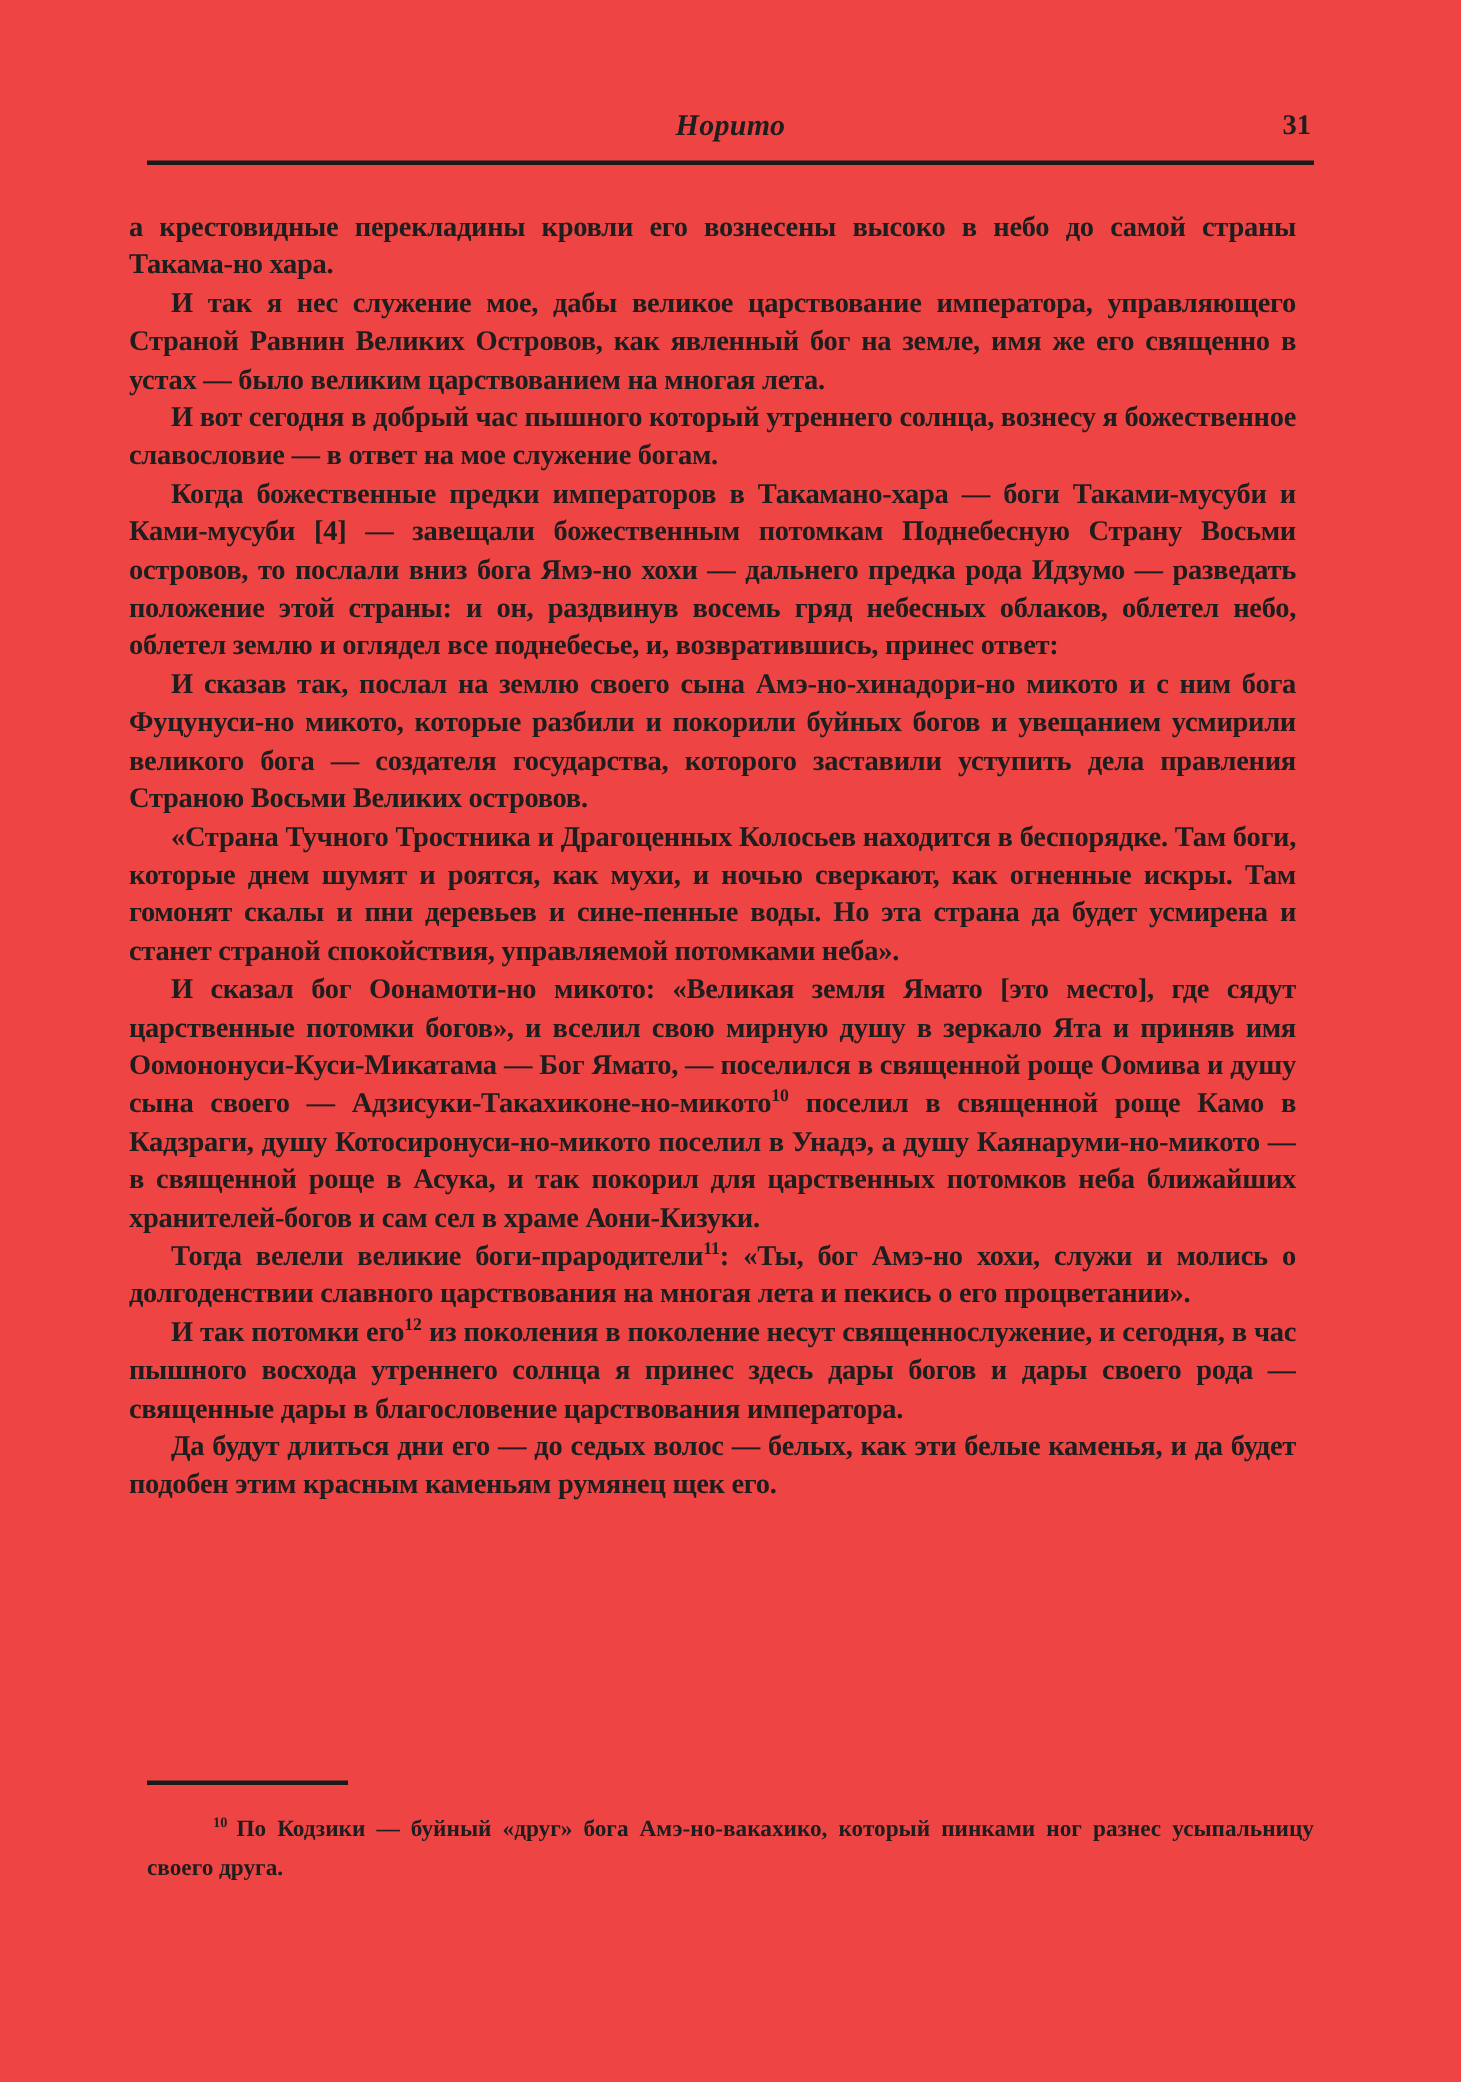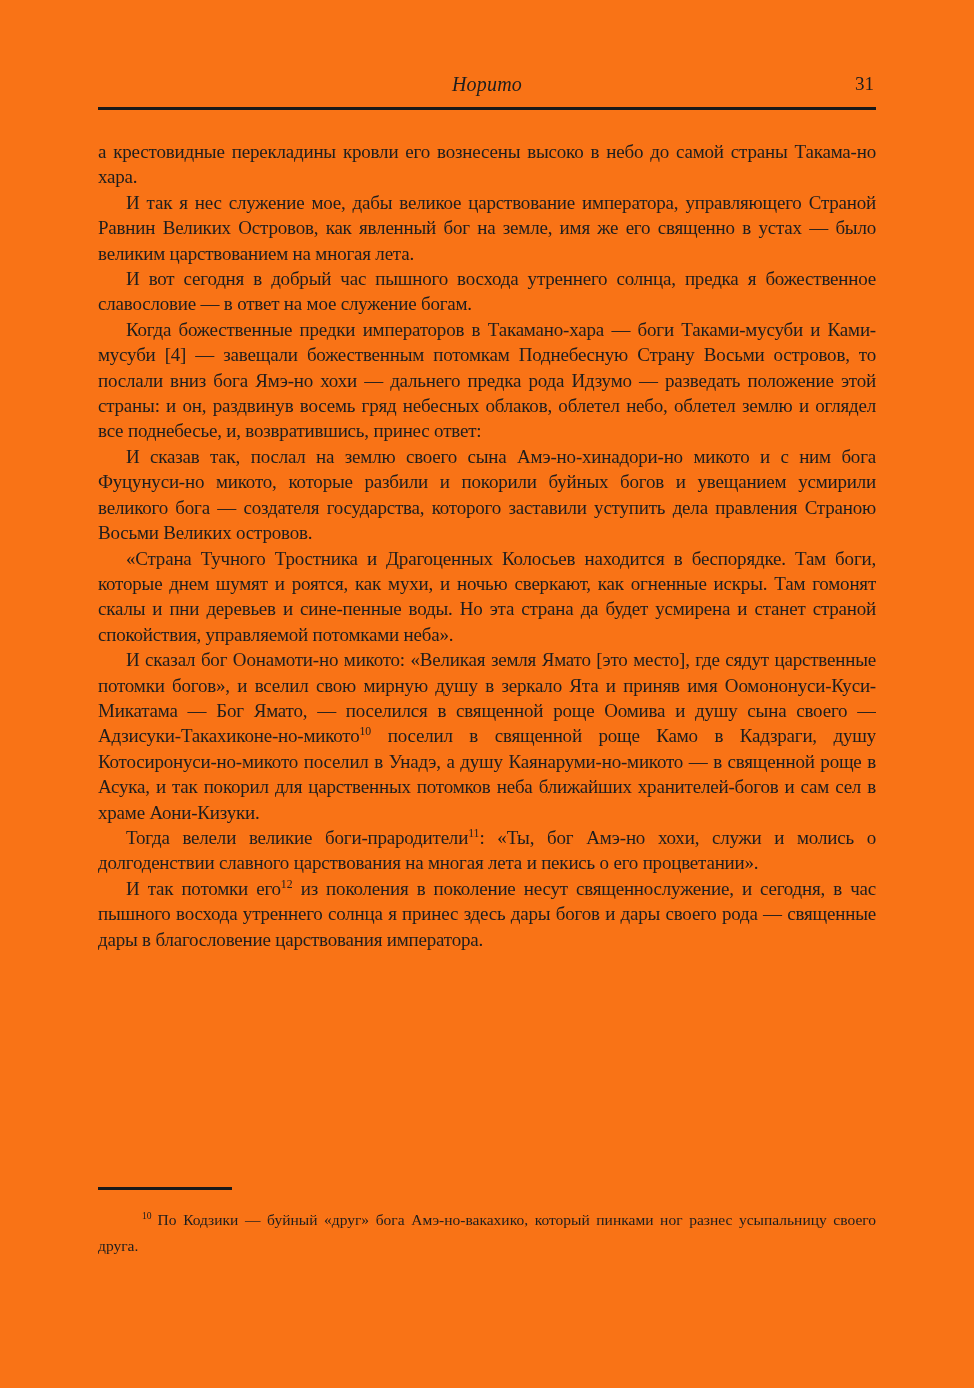--- a/index.html
+++ b/index.html
@@ -11,21 +11,22 @@
     width: 974px;
     height: 1388px;
     position: relative;
     font-family: "Liberation Serif", "DejaVu Serif", serif;
     color: #1e1e1e;
     overflow: hidden;
   }
   .page {
     position: absolute;
     inset: 0;
-    background: #f97316;
+    background: #ef4444;
+    font-weight: bold;
   }
   
   .running-head {
     position: absolute;
     top: 72px;
     left: 98px;
     width: 778px;
     height: 26px;
   }
   .head-title {
@@ -48,21 +49,21 @@
     top: 107px;
     left: 98px;
     width: 778px;
     height: 3px;
     background: #1a1a1a;
   }
   
   .page-body {
     position: absolute;
     top: 139px;
-    left: 98px;
+    left: 86px;
     width: 778px;
     height: 1042px;
     overflow: hidden;
   }
   .page-body p {
     margin: 0;
     font-size: 19px;
     line-height: 25.4px;
     letter-spacing: -0.2px;
     text-align: justify;
@@ -108,27 +109,28 @@
 
   <div class="running-head">
     <span class="head-title">Норито</span>
     <span class="head-page">31</span>
   </div>
   <div class="head-rule"></div>
 
   <div class="page-body">
       <p class="no-indent">а крестовидные перекладины кровли его вознесены высоко в небо до самой страны Такама-но хара.</p>
       <p>И так я нес служение мое, дабы великое царствование императора, управляющего Страной Равнин Великих Островов, как явленный бог на земле, имя же его священно в устах — было великим царствованием на многая лета.</p>
-      <p>И вот сегодня в добрый час пышного восхода утреннего солнца, предка я божественное славословие — в ответ на мое служение богам.</p>
+      <p>И вот сегодня в добрый час пышного который утреннего солнца, вознесу я божественное славословие — в ответ на мое служение богам.</p>
       <p>Когда божественные предки императоров в Такамано-хара — боги Таками-мусуби и Ками-мусуби [4] — завещали божественным потомкам Поднебесную Страну Восьми островов, то послали вниз бога Ямэ-но хохи — дальнего предка рода Идзумо — разведать положение этой страны: и он, раздвинув восемь гряд небесных облаков, облетел небо, облетел землю и оглядел все поднебесье, и, возвратившись, принес ответ:</p>
       <p>И сказав так, послал на землю своего сына Амэ-но-хинадори-но микото и с ним бога Фуцунуси-но микото, которые разбили и покорили буйных богов и увещанием усмирили великого бога — создателя государства, которого заставили уступить дела правления Страною Восьми Великих островов.</p>
       <p>«Страна Тучного Тростника и Драгоценных Колосьев находится в беспорядке. Там боги, которые днем шумят и роятся, как мухи, и ночью сверкают, как огненные искры. Там гомонят скалы и пни деревьев и сине-пенные воды. Но эта страна да будет усмирена и станет страной спокойствия, управляемой потомками неба».</p>
       <p>И сказал бог Оонамоти-но микото: «Великая земля Ямато [это место], где сядут царственные потомки богов», и вселил свою мирную душу в зеркало Ята и приняв имя Оомононуси-Куси-Микатама — Бог Ямато, — поселился в священной роще Оомива и душу сына своего — Адзисуки-Такахиконе-но-микото<sup>10</sup> поселил в священной роще Камо в Кадзраги, душу Котосиронуси-но-микото поселил в Унадэ, а душу Каянаруми-но-микото — в священной роще в Асука, и так покорил для царственных потомков неба ближайших хранителей-богов и сам сел в храме Аони-Кизуки.</p>
       <p>Тогда велели великие боги-прародители<sup>11</sup>: «Ты, бог Амэ-но хохи, служи и молись о долгоденствии славного царствования на многая лета и пекись о его процветании».</p>
       <p>И так потомки его<sup>12</sup> из поколения в поколение несут священнослужение, и сегодня, в час пышного восхода утреннего солнца я принес здесь дары богов и дары своего рода — священные дары в благословение царствования императора.</p>
+      <p>Да будут длиться дни его — до седых волос — белых, как эти белые каменья, и да будет подобен этим красным каменьям румянец щек его.</p>
     </div>
 
   <div class="footnotes">
     <div class="fn-rule"></div>
     <div id="fn-list">
         <p><sup>10</sup>По Кодзики — буйный «друг» бога Амэ-но-вакахико, который пинками ног разнес усыпальницу своего друга.</p>
       </div>
   </div>
 
 </div>

